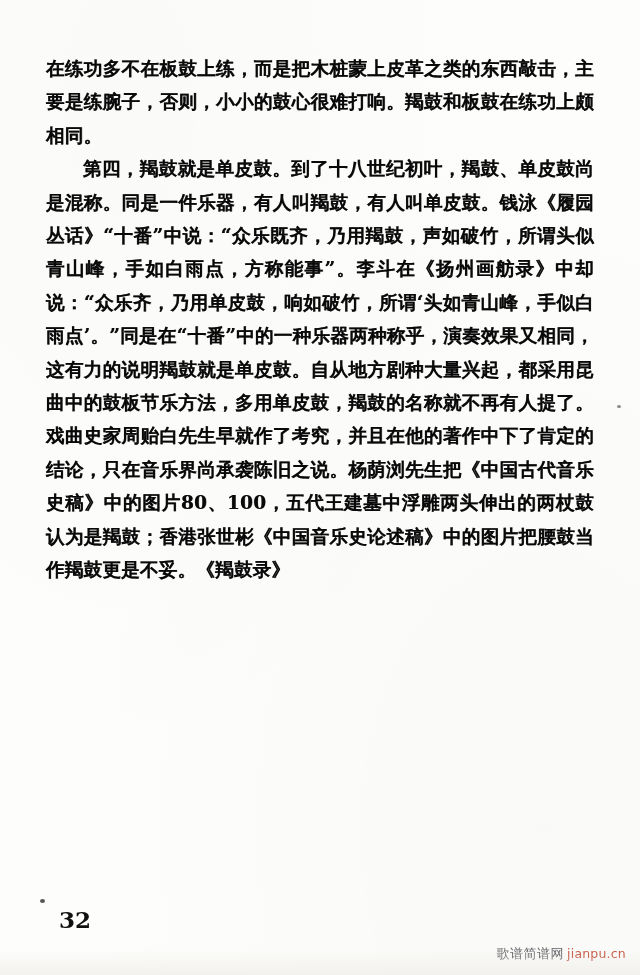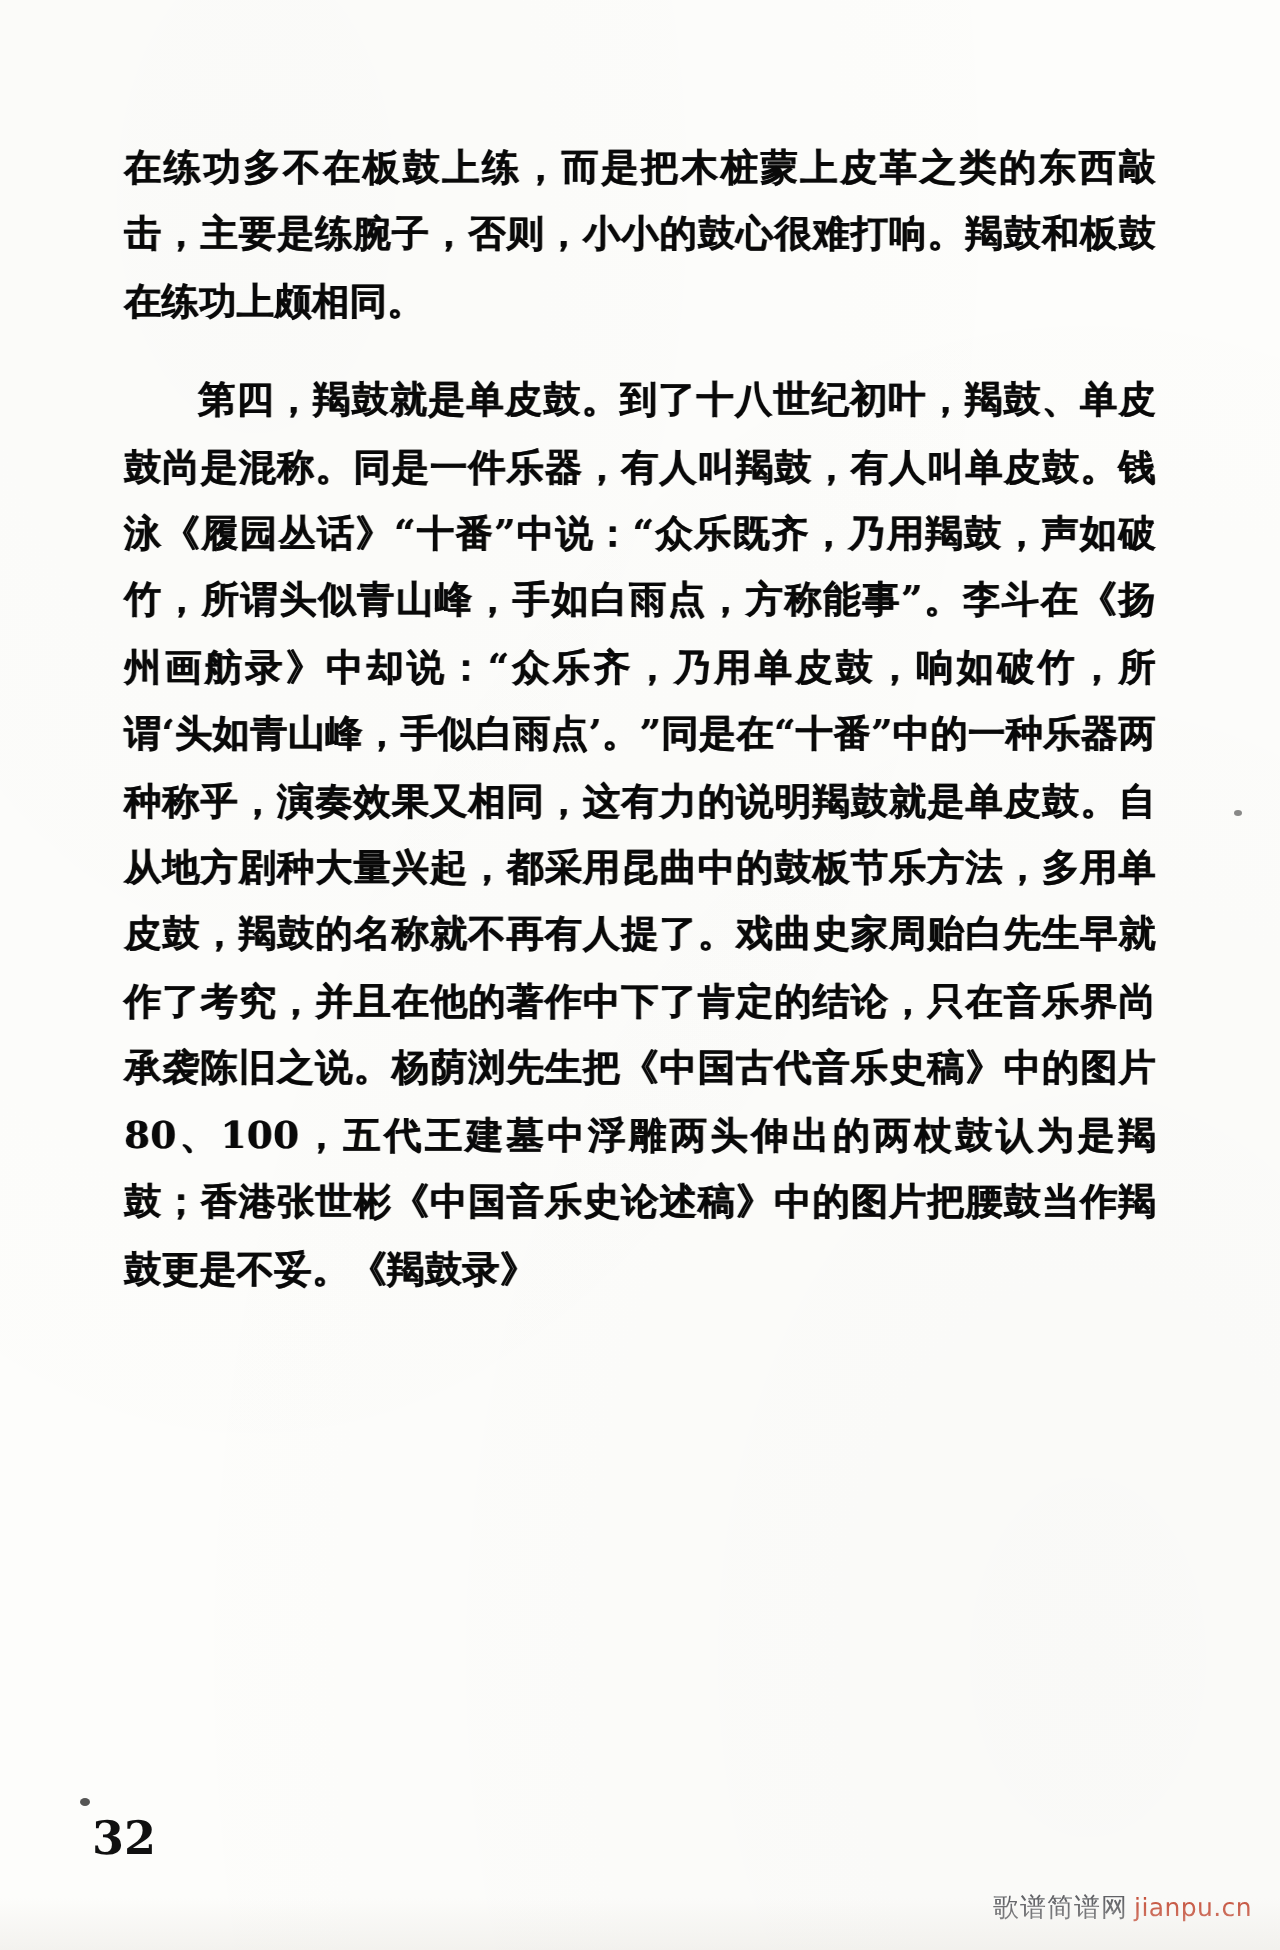--- a/index.html
+++ b/index.html
@@ -29,41 +29,41 @@
       radial-gradient(ellipse at 85% 85%, rgba(0,0,0,0.015), rgba(0,0,0,0) 65%);
     pointer-events: none;
   }
   #text-column {
     position: absolute;
     left: 46px;
     top: 52px;
     width: 548px;
   }
   p.para {
-    margin: 16px;
+    margin: 0;
     font-family: "DejaVu Serif", serif;
     font-size: 18.6px;
     line-height: 33.4px;
     color: #090909;
     text-align: justify;
     text-justify: inter-character;
     letter-spacing: 0.2px;
     font-weight: 600;
     text-shadow: 0.35px 0 0 rgba(0,0,0,0.55), -0.35px 0 0 rgba(0,0,0,0.2);
   }
   p.para + p.para {
     margin-top: 0px;
   }
   p.indent {
     text-indent: 37px;
   }
   
   #page-number {
     position: absolute;
-    left: 46px;
+    left: 59px;
     top: 906px;
     font-family: "DejaVu Serif", serif;
     font-size: 23px;
     font-weight: 700;
     color: #101010;
   }
   
   .ink-dot {
     position: absolute;
     background: #2a2a2a;

